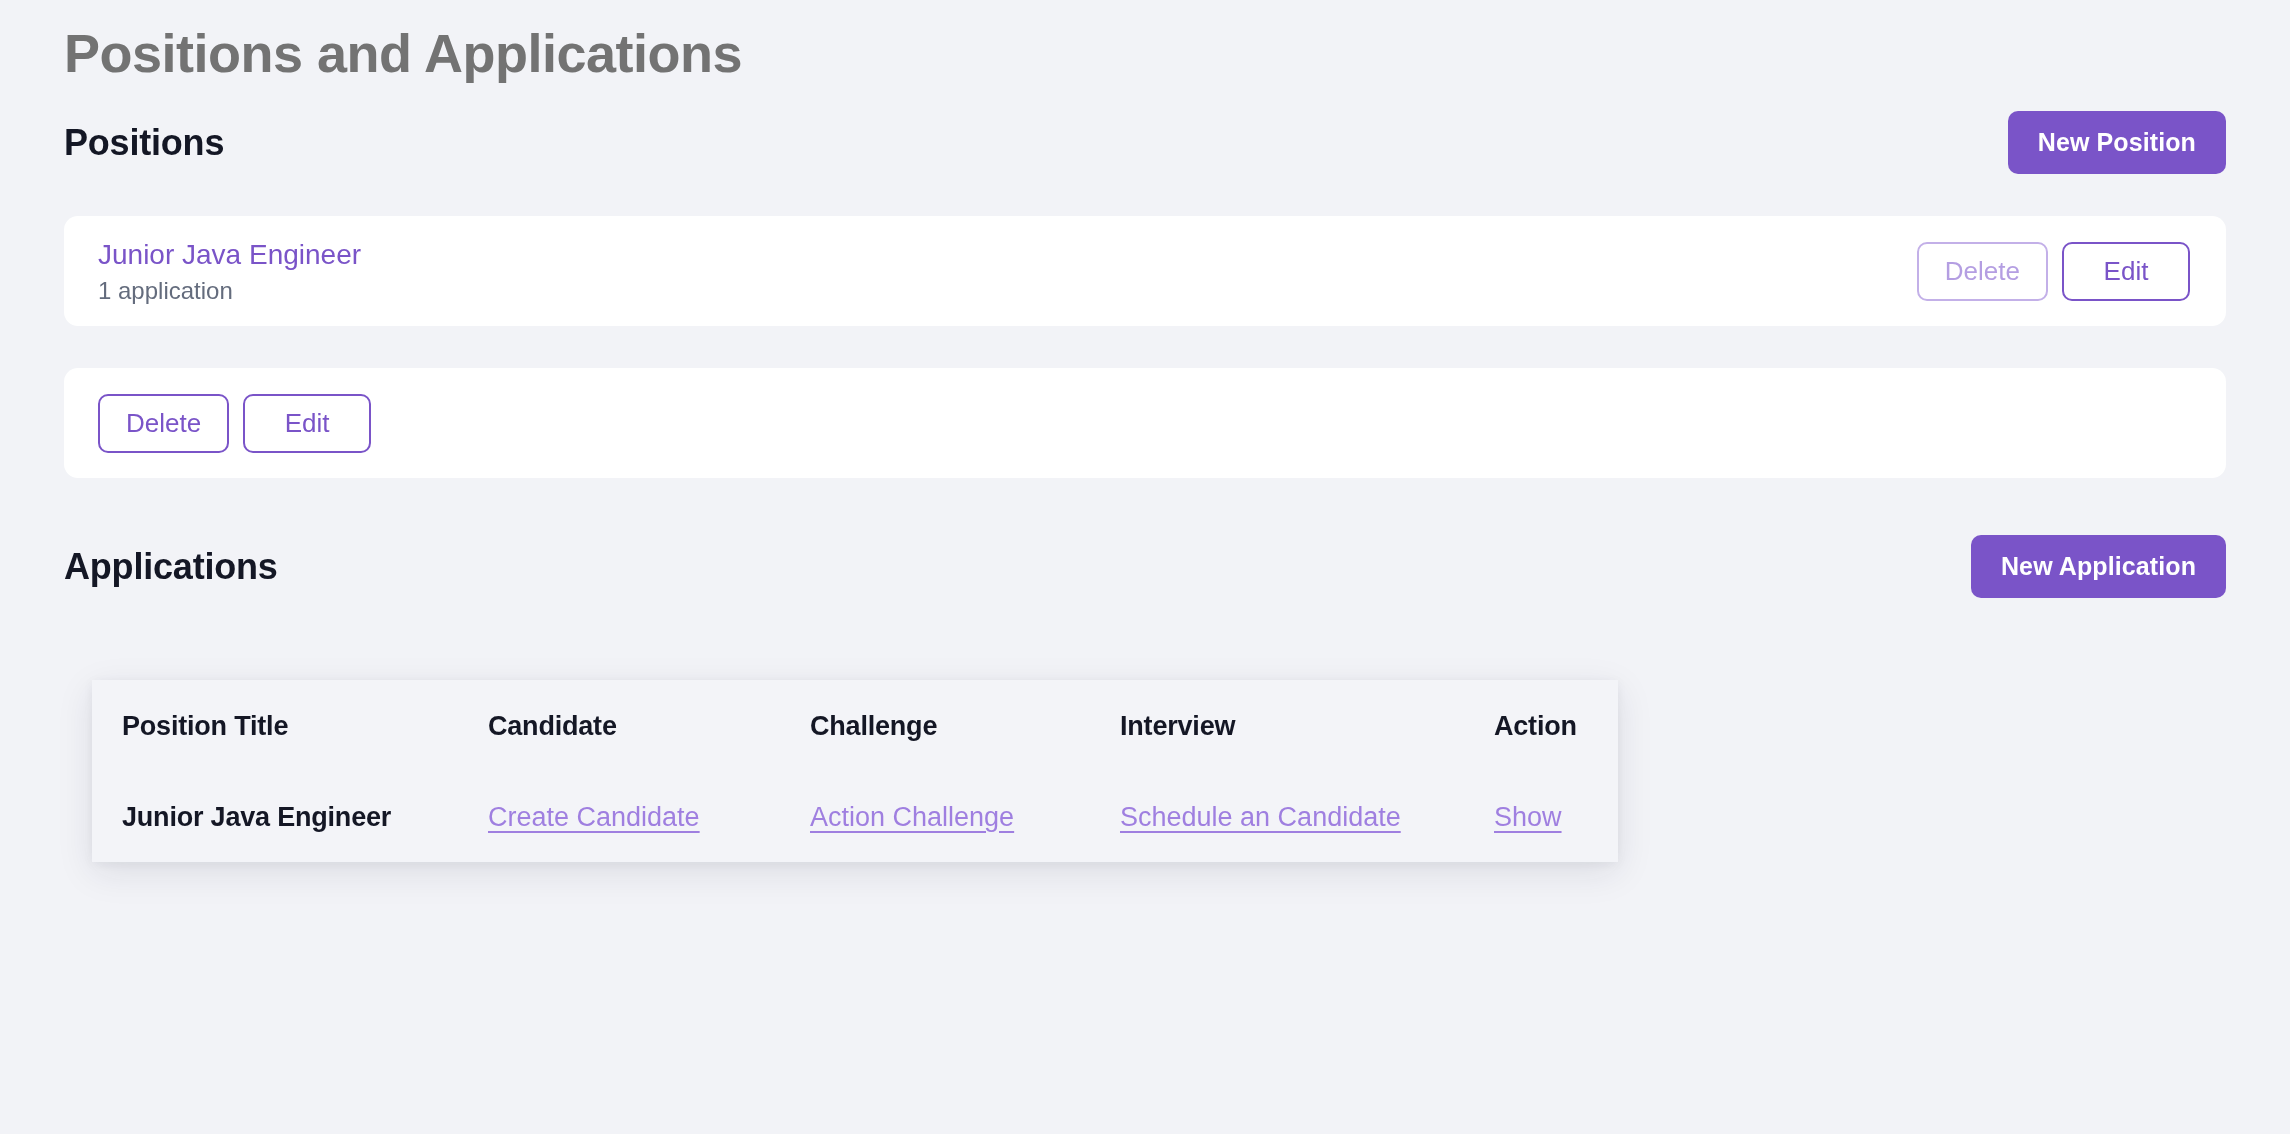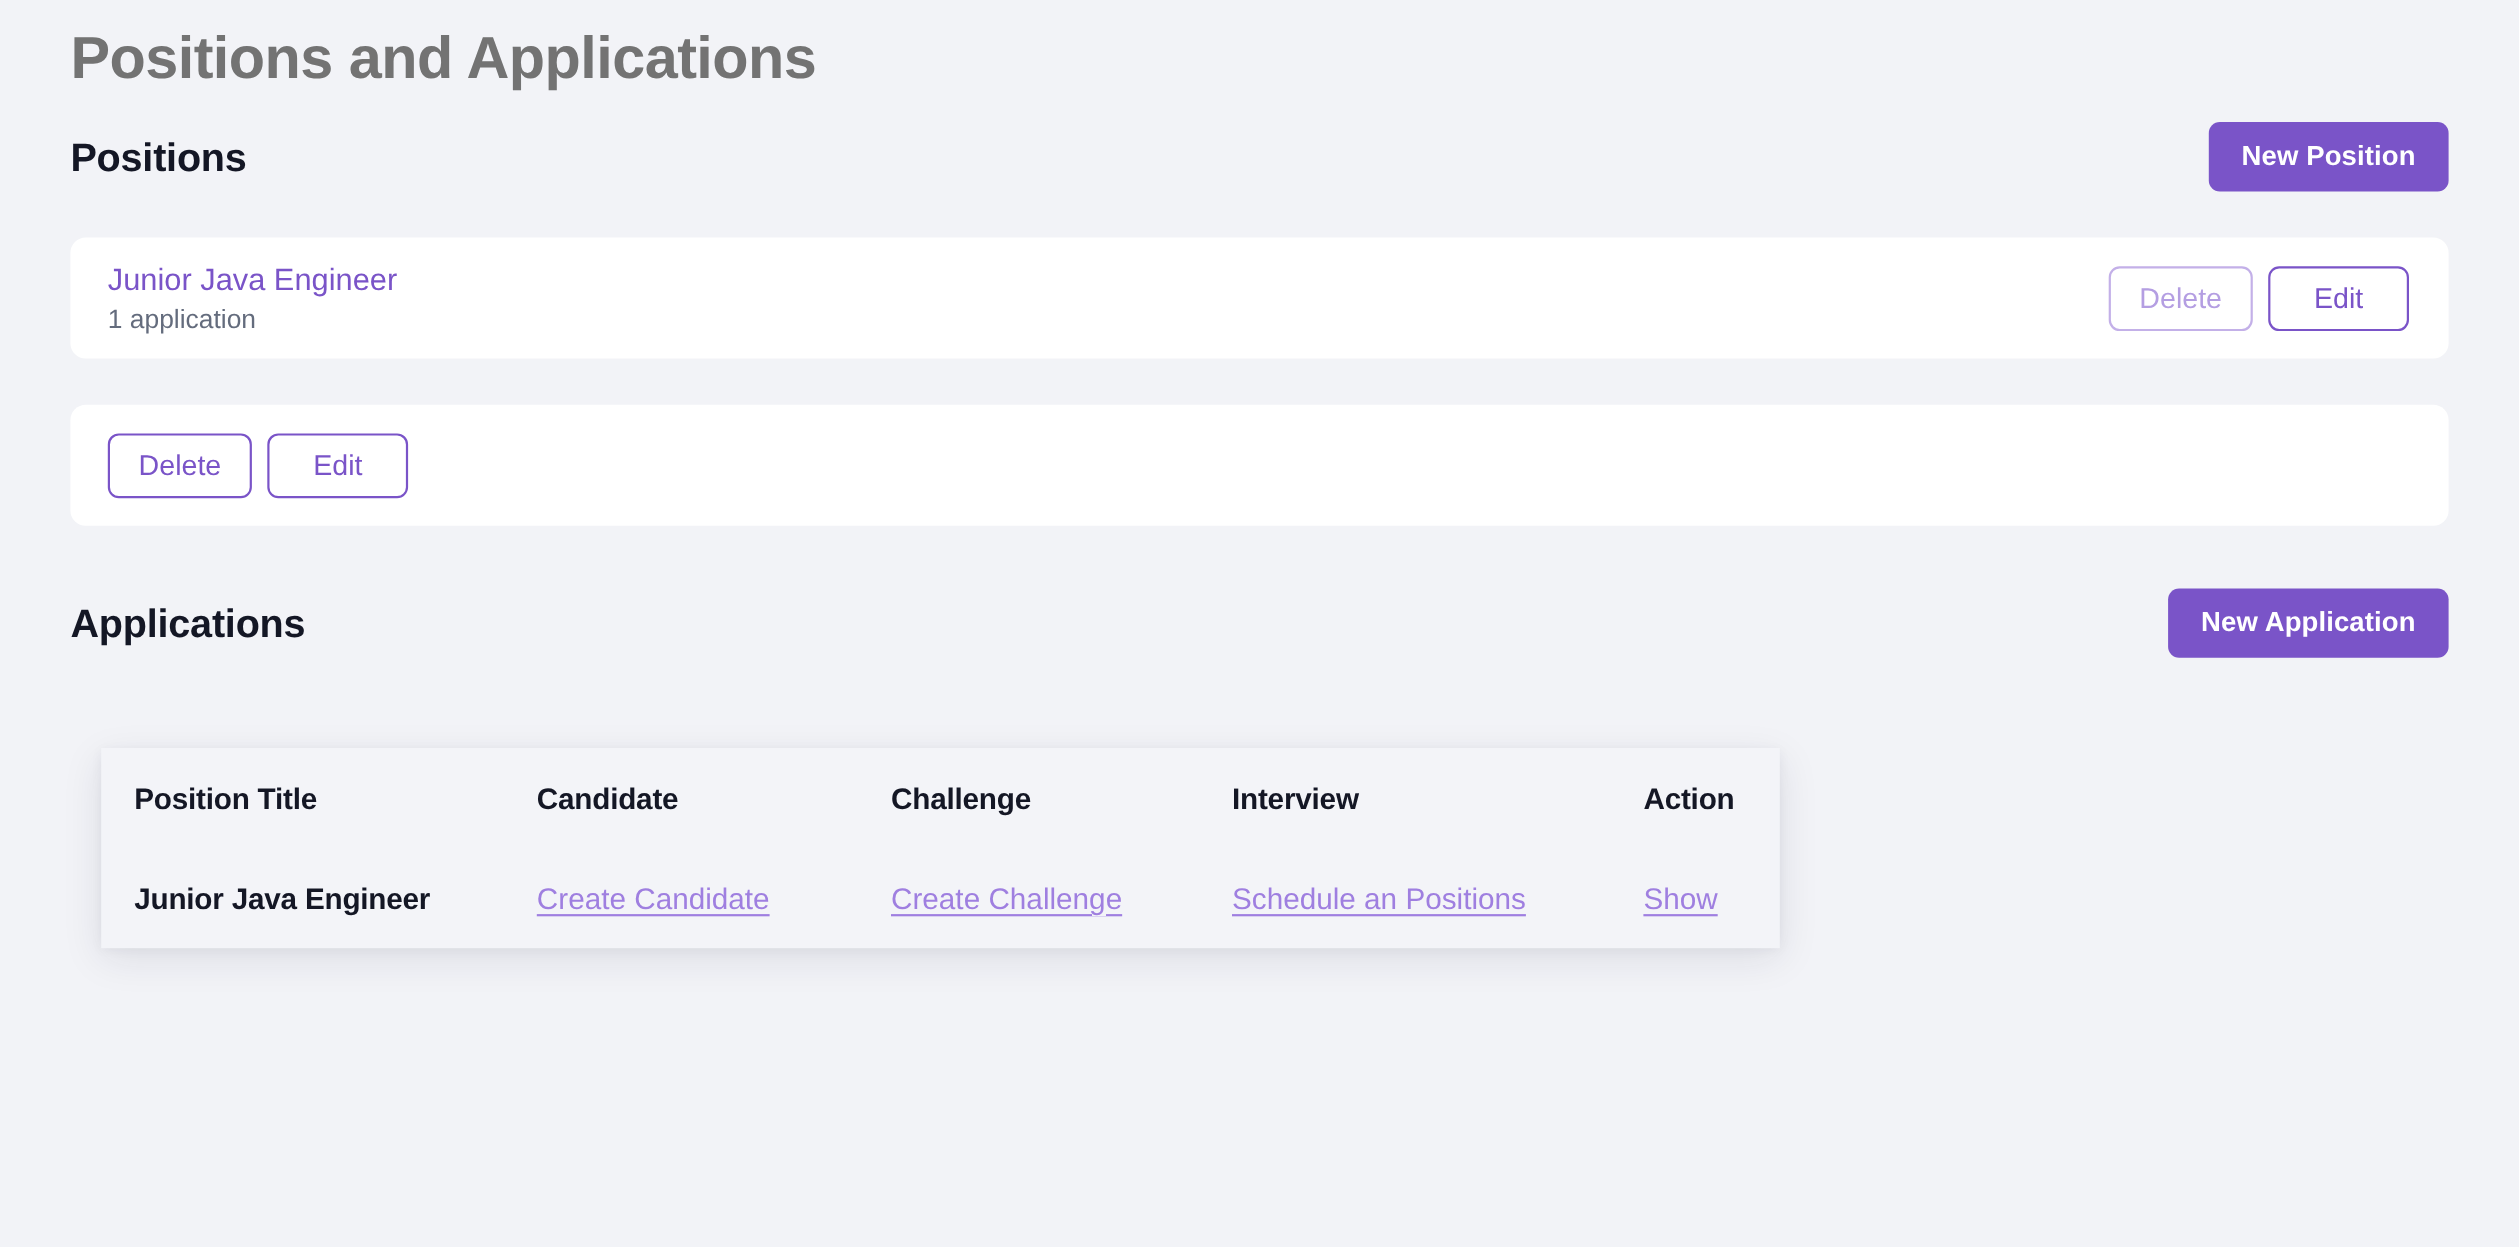--- a/index.html
+++ b/index.html
@@ -230,24 +230,24 @@
           <th class="c-act">Action</th>
         </tr>
       </thead>
       <tbody>
         <tr>
           <td class="c-pos cell-title">Junior Java Engineer</td>
           <td class="c-cand">
             <a class="cell-link">Create Candidate</a>
           </td>
           <td class="c-chal">
-            <a class="cell-link">Create Challenge</a>
+            <a class="cell-link">Action Challenge</a>
           </td>
           <td class="c-intv">
-            <a class="cell-link">Schedule an Positions</a>
+            <a class="cell-link">Schedule an Candidate</a>
           </td>
           <td class="c-act">
             <a class="cell-link">Show</a>
           </td>
         </tr>
       </tbody>
     </table>
   </div>
 
 </div>

